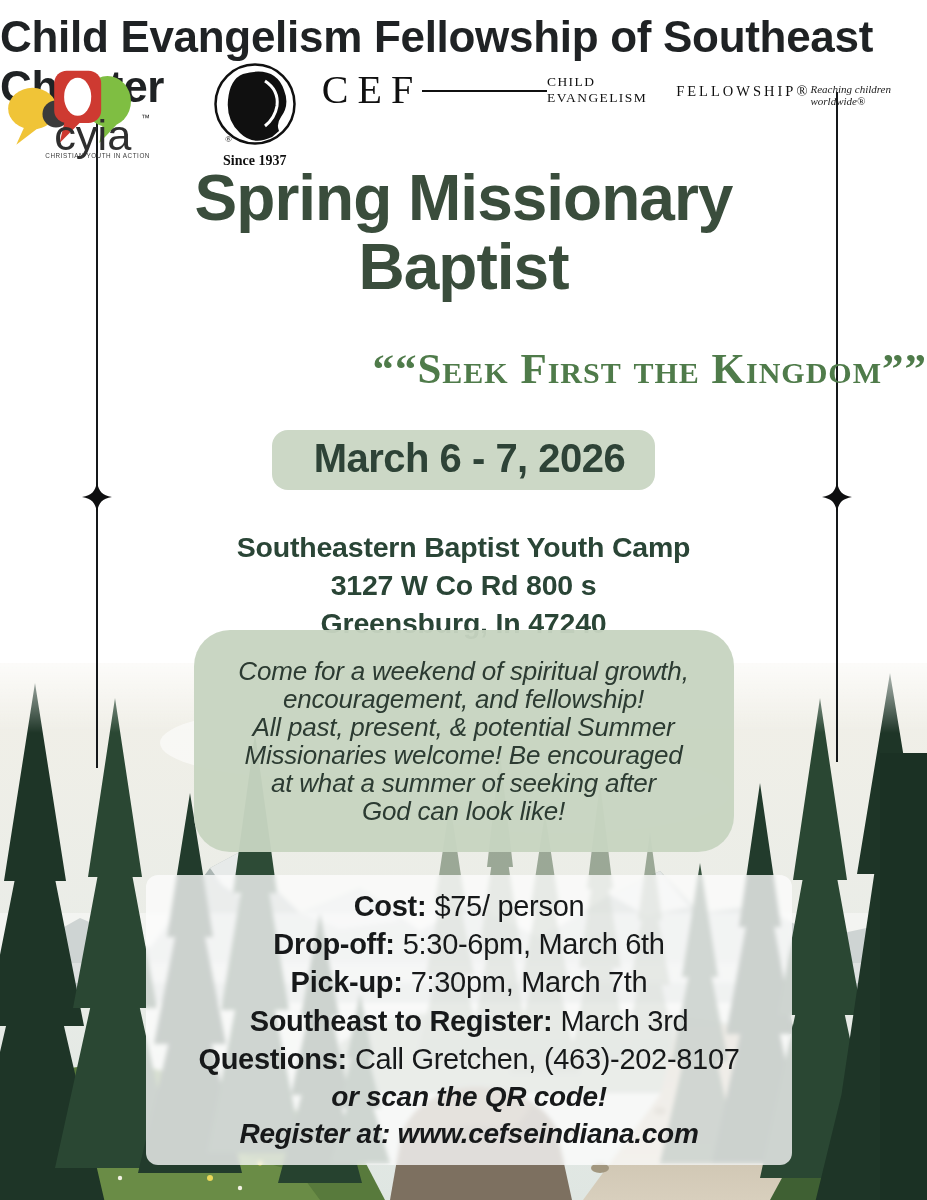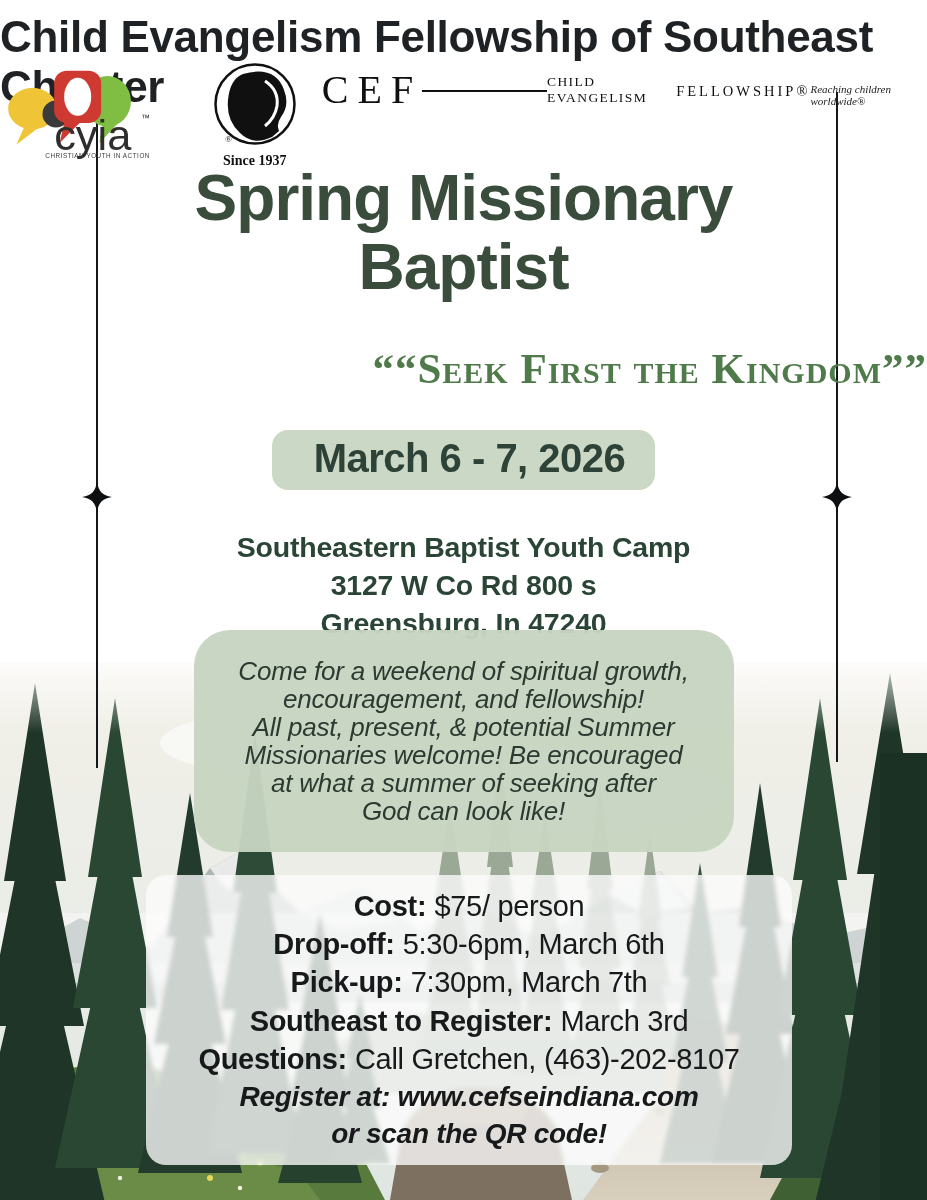--- a/index.html
+++ b/index.html
@@ -76,21 +76,21 @@
     border-radius:36px; padding:10px 18px;
     display:flex; align-items:center; justify-content:center;
   }
   .desc-text {
     font-style:italic; font-size:26px; line-height:28px; text-align:center;
     color:#2c3b32; white-space:pre-line; letter-spacing:-0.2px;
   }
 
   .details-card {
     position:absolute; top:875px; left:146px; width:646px; height:290px;
-    background:rgba(253,253,252,0.78); border-radius:20px;
+    background:rgba(253,253,252,0.78); border-radius:12px;
     -webkit-backdrop-filter:blur(2px); backdrop-filter:blur(2px);
     display:flex; flex-direction:column; justify-content:space-evenly;
     padding:10px 14px; text-align:center;
   }
   .detail-row { font-size:29px; color:#17191a; letter-spacing:-0.3px; }
   .detail-label { font-weight:800; margin-right:0.28em; }
   .detail-em { font-size:28px; font-weight:800; font-style:italic; color:#17191a; letter-spacing:-0.3px; }
 </style>
 </head>
 <body>
@@ -288,18 +288,18 @@
       </div>
       <div class="detail-row">
         <span class="detail-label">Pick-up:</span><span class="detail-value">7:30pm, March 7th</span>
       </div>
       <div class="detail-row">
         <span class="detail-label">Southeast to Register:</span><span class="detail-value">March 3rd</span>
       </div>
       <div class="detail-row">
         <span class="detail-label">Questions:</span><span class="detail-value">Call Gretchen, (463)-202-8107</span>
       </div>
+      <div class="detail-em">or scan the QR code!</div>
       <div class="detail-em">Register at: www.cefseindiana.com</div>
-      <div class="detail-em">or scan the QR code!</div>
     </div>
 
   </div>
 </div>
 
 </body></html>

